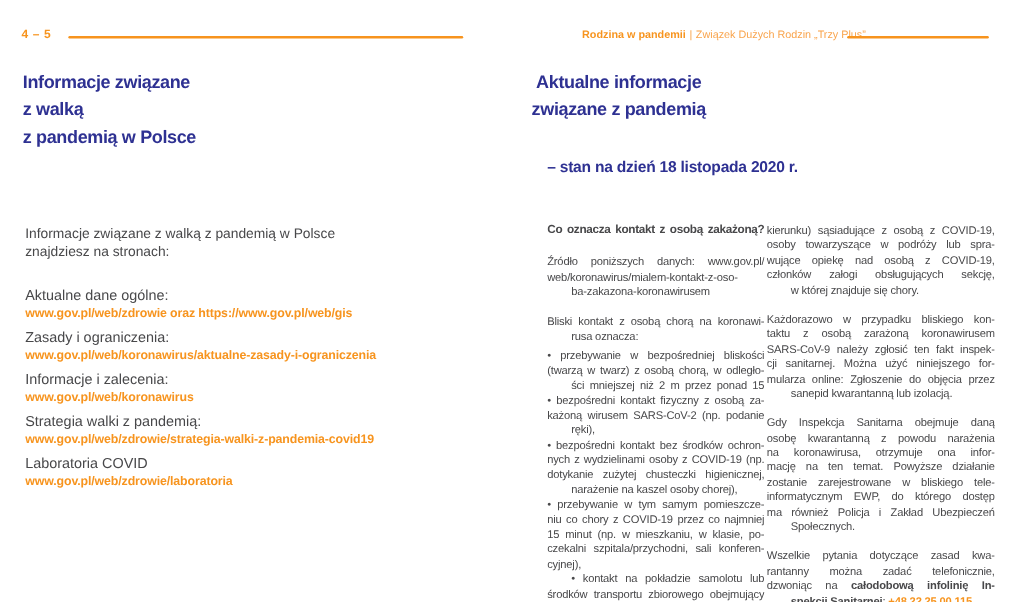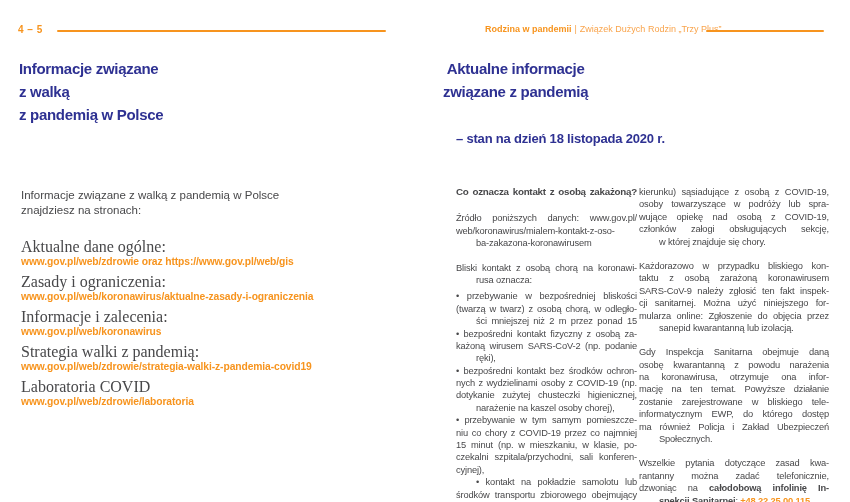--- a/index.html
+++ b/index.html
@@ -37,21 +37,21 @@
     letter-spacing:-0.2px;white-space:nowrap;
   }
 
   
   .intro{
     left:21px;top:168px;font-size:11.5px;line-height:14.5px;color:#48484a;
     white-space:pre-line;
   }
   .links{left:21px;top:220px;}
   .link-item{margin-bottom:7px;}
-  .link-label{font-size:16px;line-height:13px;color:#48484a;margin-bottom:2px;white-space:nowrap;font-family:Liberation Serif, serif;}
+  .link-label{font-size:12px;line-height:13px;color:#48484a;margin-bottom:2px;white-space:nowrap;}
   .link-url{
     font-size:10.3px;line-height:13px;font-weight:bold;color:#f7941e;
     white-space:nowrap;letter-spacing:-0.1px;
   }
 
   
   .col{
     top:166px;font-size:9.3px;line-height:12.4px;color:#48484a;
     letter-spacing:-0.15px;
   }

